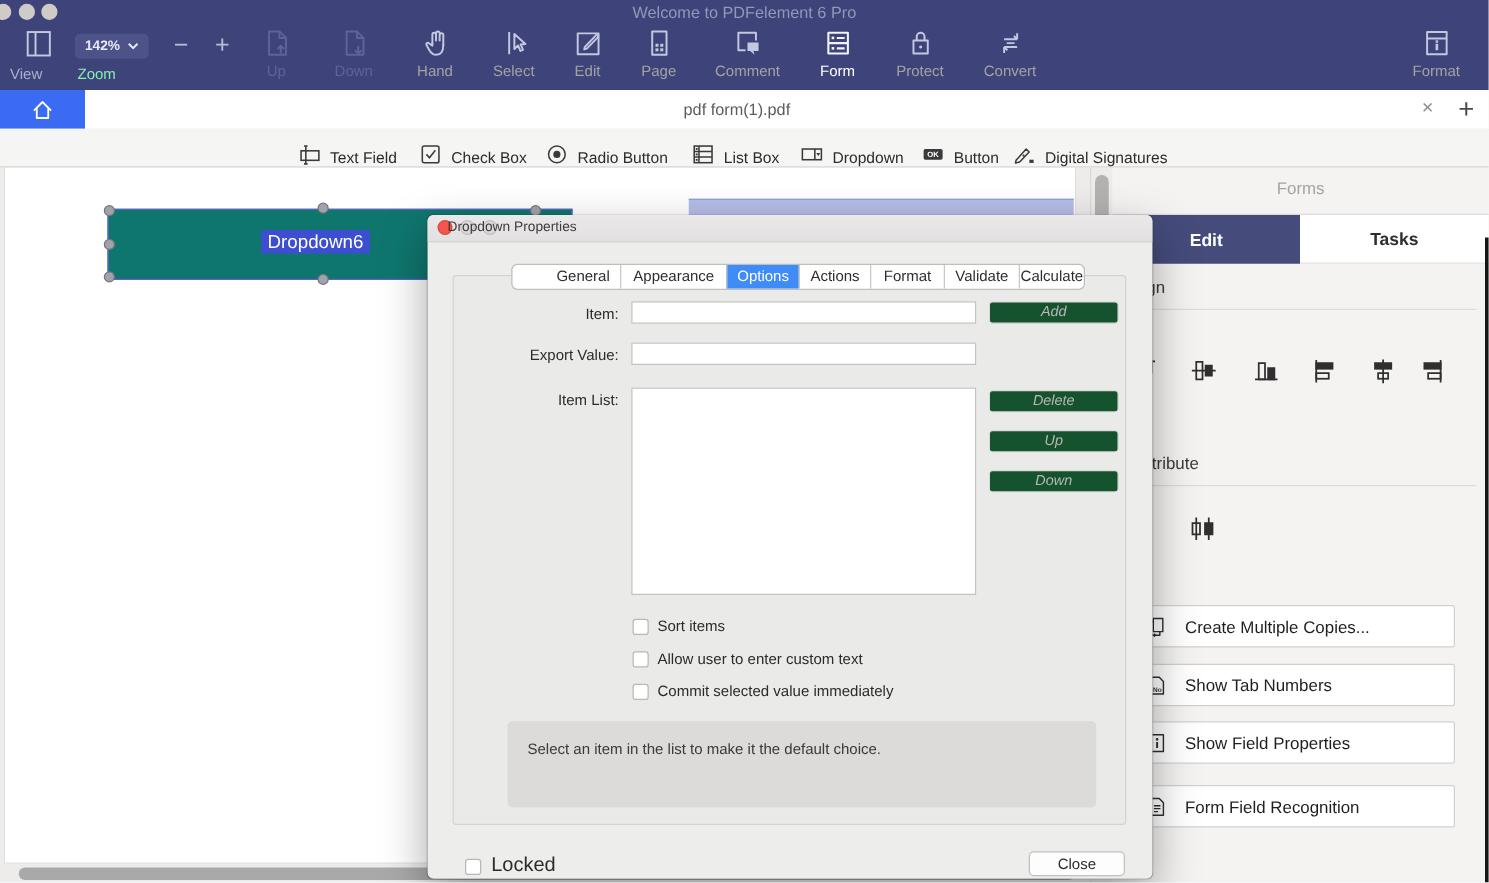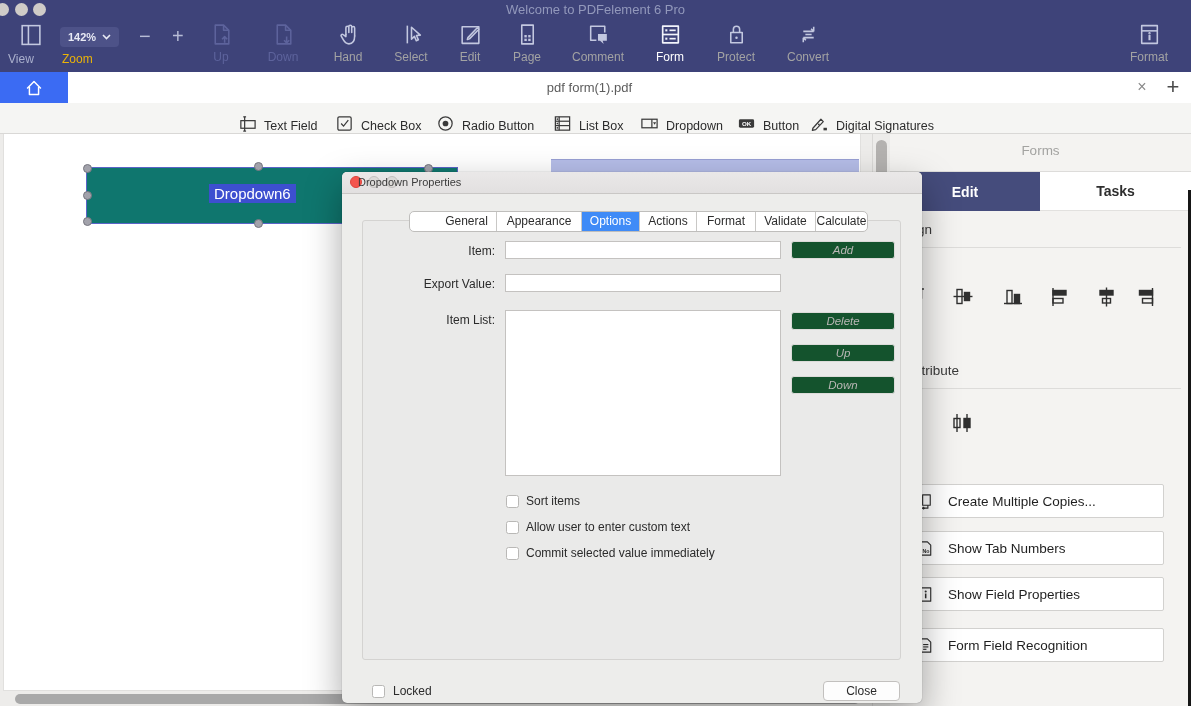--- a/index.html
+++ b/index.html
@@ -13,21 +13,21 @@
   .tb-item{position:absolute;top:21px;width:64px;margin-left:-32px;display:flex;flex-direction:column;
            align-items:center;color:#c3c8e0;}
   .tb-item .ticon{height:27px;display:flex;align-items:center;}
   .tb-item svg{width:25px;height:25px;}
   .tb-item .lbl{font-size:12px;margin-top:2px;color:#a3a3a3;}
   .tb-item.disabled{color:#5d639c;} .tb-item.disabled .lbl{color:#5d639c;}
   .tb-item.active{color:#f2f4fb;} .tb-item.active .lbl{color:#ffffff;}
   .tb-glyph{position:absolute;top:25px;font-size:20px;color:#b7bcd6;cursor:default;}
   .zoom-select{position:absolute;left:60px;top:27px;width:59px;height:20px;background:#4d5288;border-radius:4px;
                display:flex;align-items:center;justify-content:center;gap:6px;color:#e8eaf4;font-size:11px;font-weight:bold;}
-  .zoom-lbl{position:absolute;left:62px;top:52px;font-size:12px;color:#eab308;}
+  .zoom-lbl{position:absolute;left:62px;top:52px;font-size:12px;color:#86efac;}
   .view-lbl{position:absolute;left:8px;top:52px;font-size:12px;color:#aab0cd;}
 
   
   .tabbar{position:absolute;left:0;top:72px;width:1191px;height:31px;background:#ffffff;border-bottom:1px solid #e3e2e0;z-index:8;}
   .home-tab{position:absolute;left:0;top:0;width:68px;height:31px;background:#3b6bf3;display:flex;align-items:center;justify-content:center;}
   .doc-title{position:absolute;left:68px;right:80px;top:0;height:31px;line-height:31px;text-align:center;font-size:13px;color:#5c5c5c;}
   .tab-close{position:absolute;right:40px;top:0;height:31px;line-height:30px;font-size:16px;color:#8a8a8a;width:18px;text-align:center;}
   .tab-new{position:absolute;right:6px;top:0;height:31px;line-height:29px;font-size:22px;color:#4a4a4a;width:24px;text-align:center;font-weight:300;}
 
   
@@ -82,21 +82,21 @@
   .seg.active{background:#3f8bf7;color:#ffffff;}
   .fld-label{position:absolute;width:153px;text-align:right;font-size:12px;color:#2b2b2b;z-index:2;}
   .txt-input{position:absolute;left:163px;width:276px;height:18px;background:#ffffff;border:1px solid #c4c2c0;box-sizing:border-box;z-index:2;}
   .list-box{position:absolute;left:163px;top:138px;width:276px;height:166px;background:#ffffff;border:1px solid #c4c2c0;box-sizing:border-box;z-index:2;}
   .sm-btn{position:absolute;left:449px;width:104px;height:18px;background:#14532d;border:1px solid #dcdbd9;border-radius:3px;
           box-sizing:border-box;font-size:11.5px;color:#b9b7b5;text-align:center;line-height:16px;z-index:2;font-style:italic;}
   .chk-row{position:absolute;left:164px;display:flex;align-items:center;gap:7px;font-size:12px;color:#2b2b2b;z-index:2;}
   .chk{width:13px;height:13px;background:#ffffff;border:1px solid #b9b8b6;border-radius:2.5px;box-sizing:border-box;}
   .hint-box{position:absolute;left:64px;top:405px;width:471px;height:69px;background:#dcdbd9;border-radius:4px;
             font-size:12px;color:#3a3a3a;padding:15px 0 0 16px;box-sizing:border-box;z-index:2;}
-  .locked-row{position:absolute;left:30px;top:512px;display:flex;align-items:center;gap:8px;font-size:12px;color:#2b2b2b;z-index:2;}
+  .locked-row{position:absolute;left:30px;top:512px;display:flex;align-items:center;gap:8px;font-size:16px;color:#2b2b2b;z-index:2;}
   .close-btn{position:absolute;left:481px;top:509px;width:77px;height:20px;background:#fdfdfd;border:1px solid #c2c0be;
              border-radius:4px;box-sizing:border-box;font-size:12px;color:#2b2b2b;text-align:center;line-height:18px;z-index:2;}
 
   .screen-edge{position:absolute;right:0;top:190px;width:3px;height:516px;background:#161616;z-index:30;}
 </style>
 </head>
 <body>
 
 <div class="toolbar">
   <div class="traffic" style="left:-4px"></div>
@@ -504,20 +504,21 @@
   </div>
   <div class="chk-row" style="top:348px">
     <span class="chk"></span>
     <span>Allow user to enter custom text</span>
   </div>
   <div class="chk-row" style="top:374px">
     <span class="chk"></span>
     <span>Commit selected value immediately</span>
   </div>
 
+  <div class="hint-box">Select an item in the list to make it the default choice.</div>
 
   <div class="locked-row">
     <span class="chk"></span>
     <span>Locked</span>
   </div>
   <div class="close-btn">Close</div>
 </div>
 
 <div class="screen-edge"></div>
 

